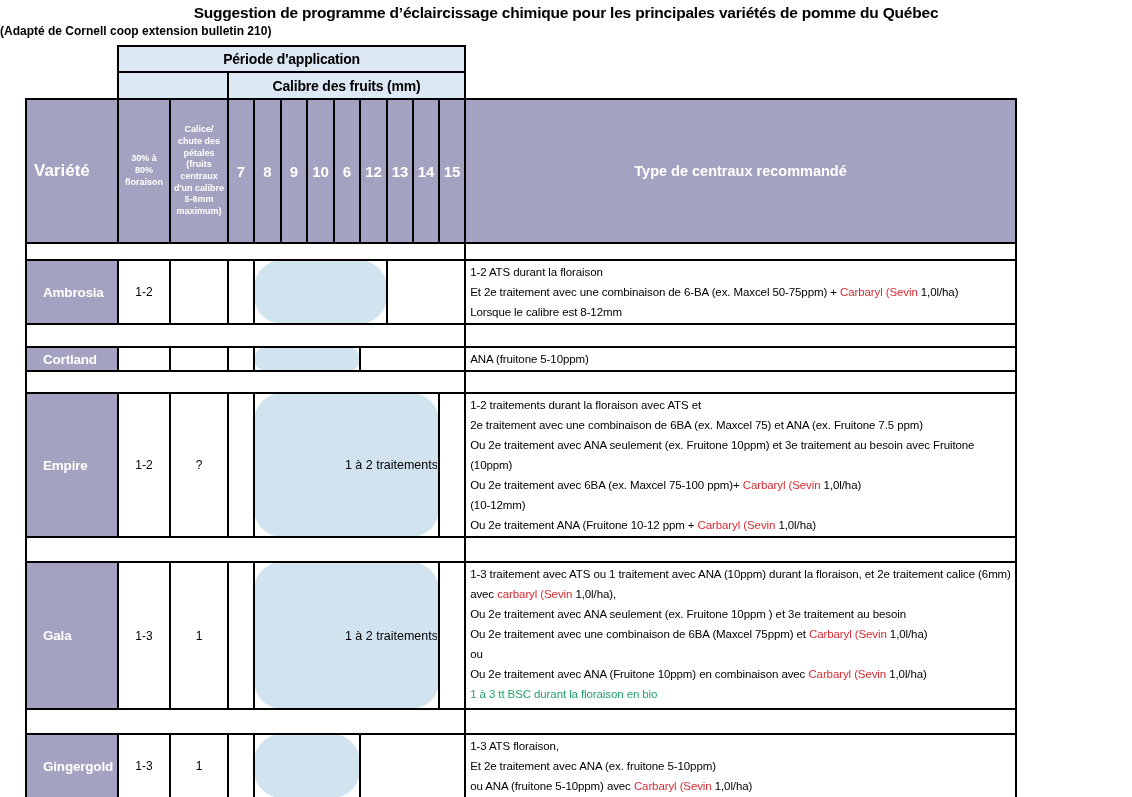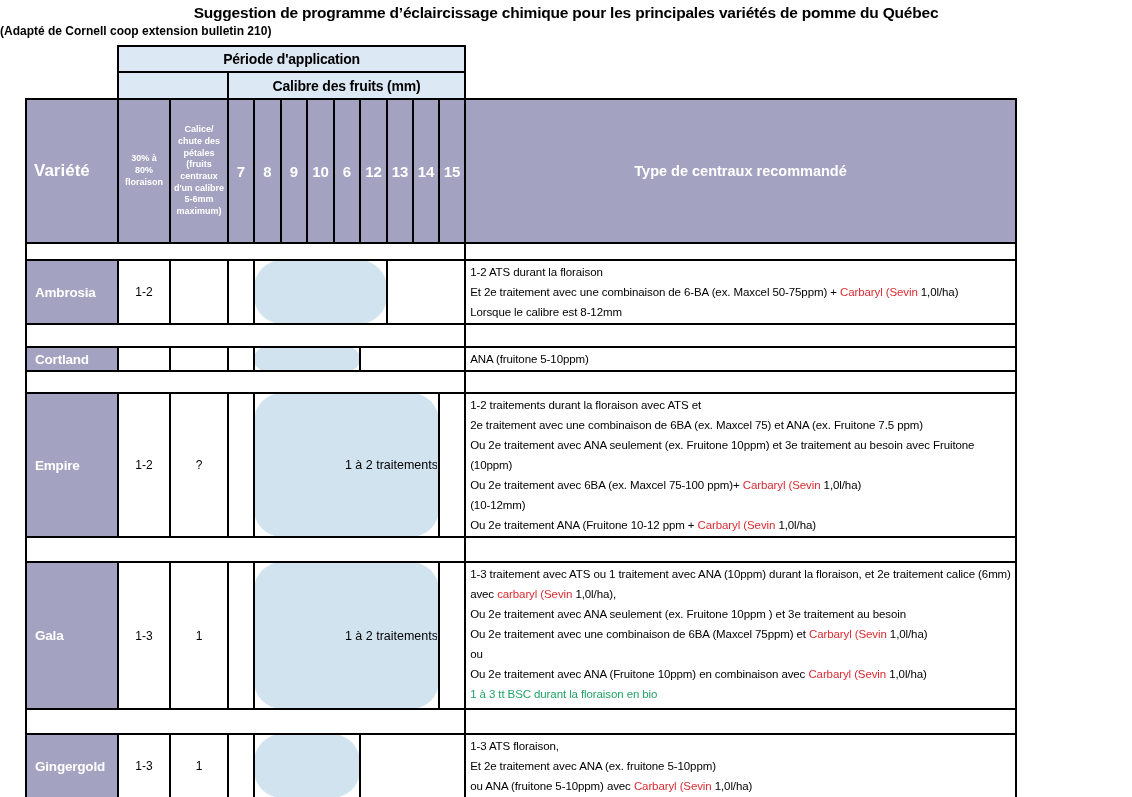--- a/index.html
+++ b/index.html
@@ -9,21 +9,21 @@
   table{ border-collapse:collapse; table-layout:fixed; margin:7px 0 0 25px; width:992px;}
   td{ padding:0; overflow:hidden;}
   .corner{ border:none; background:#fff;}
   .hblue{ background:var(--hblue); border:2px solid #000; text-align:center; font-weight:bold; font-size:14px; letter-spacing:-0.2px;}
   .hpurple{ background:var(--purple); border:2px solid #000; color:#fff; font-weight:bold; text-align:center;}
   .variete{ font-size:17px; text-align:left; padding-left:7px;}
   .smallh{ font-size:9px; line-height:1.3; padding:0 2px;}
   .numh{ font-size:15px;}
   .typeh{ font-size:14.5px;}
   .vrow td{ border:2px solid #000; background:#fff;}
-  .vname{ background:var(--purple) !important; color:#fff; font-weight:bold; font-size:13.5px; text-align:left; padding-left:8px; letter-spacing:-0.2px;}
+  .vname{ background:var(--purple) !important; color:#fff; font-weight:bold; font-size:13.5px; text-align:left; padding-left:16px; letter-spacing:-0.2px;}
   .cval{ text-align:center; font-size:12px;}
   .bluecell{ background:var(--cellblue) !important; text-align:right; font-size:12.5px;border-radius:28px;}
   .typecell{ vertical-align:top; font-size:11.5px; line-height:20px; padding:1px 4px; letter-spacing:-0.1px;}
   .tline{ white-space:normal;}
   .red{ color:var(--red);}
   .green{ color:var(--green);}
   .gap td{ border:none; background:#fff;}
   .gap .gl{ border-left:2px solid #000;}
   .gap .gr{ border-right:2px solid #000;}
 </style>

